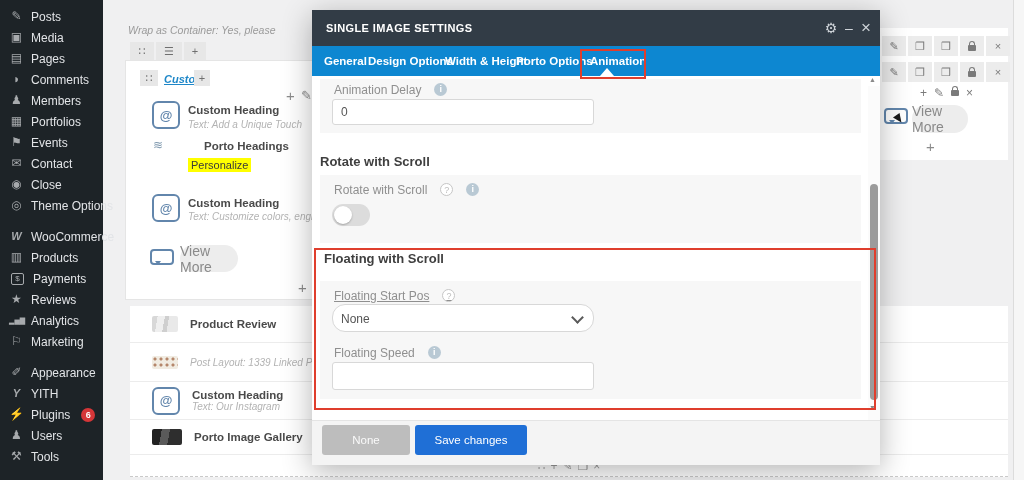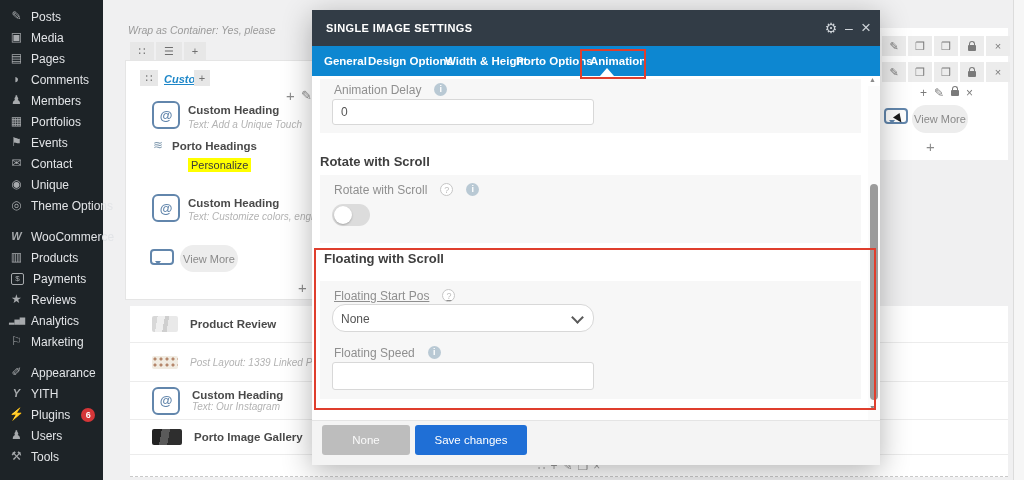--- a/index.html
+++ b/index.html
@@ -23,21 +23,21 @@
   .card{position:absolute;background:#fff;border:1px solid #e5e5e5;box-sizing:border-box;}
   .custom-lbl{position:absolute;font-size:11px;font-style:italic;font-weight:bold;color:#1e87c8;text-decoration:underline;cursor:pointer;}
   .ctl{position:absolute;color:#8b8b8b;font-size:13px;cursor:pointer;line-height:1;}
   .at-icon{position:absolute;width:24px;height:24px;border:2px solid #6286ac;border-radius:6px;color:#6286ac;font-weight:bold;font-size:13px;display:flex;align-items:center;justify-content:center;background:#fff;}
   .el-title{position:absolute;font-size:11.5px;font-weight:bold;color:#4a4a4a;white-space:nowrap;}
   .el-sub{position:absolute;font-size:10px;font-style:italic;color:#b3b3b3;}
   .hl{position:absolute;font-size:11px;color:#3a3a3a;background:#ffff00;padding:1px 3px;}
   .squig{position:absolute;color:#7d97ad;font-size:12px;}
   .bubble{position:absolute;width:20px;height:12px;border:2px solid #6286ac;border-radius:4px;background:#fff;}
   .bubble:after{content:"";position:absolute;left:3px;bottom:-5px;border:3px solid transparent;border-top:4px solid #6286ac;}
-  .pill{position:absolute;background:#ededed;border-radius:14px;color:#8a8a8a;font-size:11px;display:flex;align-items:center;justify-content:center;cursor:pointer;}
+  .pill{position:absolute;background:#ededed;border-radius:14px;color:#8a8a8a;font-size:14px;display:flex;align-items:center;justify-content:center;cursor:pointer;}
   .row{position:absolute;left:130px;width:878px;background:#fff;border-bottom:1px solid #ececec;display:flex;align-items:center;padding-left:22px;box-sizing:border-box;gap:12px;}
   .row .txt .el-title,.row .txt .el-sub{position:static;display:block;}
   .thumb{width:26px;height:16px;border-radius:2px;flex:0 0 26px;}
   .thumb.sketch{background:linear-gradient(100deg,#d8d8d8 20%,#efefef 20% 45%,#cfcfcf 45% 60%,#e9e9e9 60%);}
   .thumb.dots{height:13px;background-color:#f1ece2;background-image:radial-gradient(#b5876b 1.3px,transparent 1.8px);background-size:6px 6px;}
   .thumb.dark{height:16px;width:30px;flex-basis:30px;background:linear-gradient(100deg,#222 30%,#5a5a5a 30% 55%,#2e2e2e 55%);}
   .bottom-strip{position:absolute;left:130px;top:455px;width:878px;height:22px;background:#fff;border-bottom:1px dashed #c9c9c9;display:flex;align-items:center;justify-content:center;gap:5px;color:#9a9a9a;font-size:12px;box-sizing:border-box;}
   .bottom-strip span{cursor:pointer;}
 
   
@@ -110,21 +110,21 @@
     <div class="sb-item">
         <span class="sb-ico">⚑</span>
         <span class="sb-label">Events</span>
       </div>
     <div class="sb-item">
         <span class="sb-ico">✉</span>
         <span class="sb-label">Contact</span>
       </div>
     <div class="sb-item">
         <span class="sb-ico">◉</span>
-        <span class="sb-label">Unique</span>
+        <span class="sb-label">Close</span>
       </div>
     <div class="sb-item">
         <span class="sb-ico">◎</span>
         <span class="sb-label">Theme Options</span>
       </div>
     <div class="sb-item gap">
         <span class="sb-ico wmark">W</span>
         <span class="sb-label">WooCommerce</span>
       </div>
     <div class="sb-item">
@@ -190,21 +190,21 @@
       <span>+</span>
     </div>
   <div class="ctl" style="left:286px;top:88px;font-size:15px;">+</div>
   <div class="ctl" style="left:301px;top:89px;">✎</div>
 
   <div class="at-icon" style="left:152px;top:101px;">@</div>
   <div class="el-title" style="left:188px;top:104px;">Custom Heading</div>
   <div class="el-sub" style="left:188px;top:119px;">Text: Add a Unique Touch</div>
 
   <div class="squig" style="left:153px;top:138px;">≋</div>
-  <div class="el-title" style="left:172px;top:140px;">Porto Headings</div>
+  <div class="el-title" style="left:204px;top:140px;">Porto Headings</div>
 
   <div class="hl" style="left:188px;top:158px;">Personalize</div>
 
   <div class="at-icon" style="left:152px;top:194px;">@</div>
   <div class="el-title" style="left:188px;top:197px;">Custom Heading</div>
   <div class="el-sub" style="left:188px;top:211px;width:270px;line-height:11px;">Text: Customize colors, engravings, or patterns that suit you.</div>
 
   <div class="bubble" style="left:150px;top:249px;"></div>
   <div class="pill" style="left:180px;top:245px;width:58px;height:27px;">View More</div>
   <div class="ctl" style="left:298px;top:280px;font-size:15px;">+</div>

